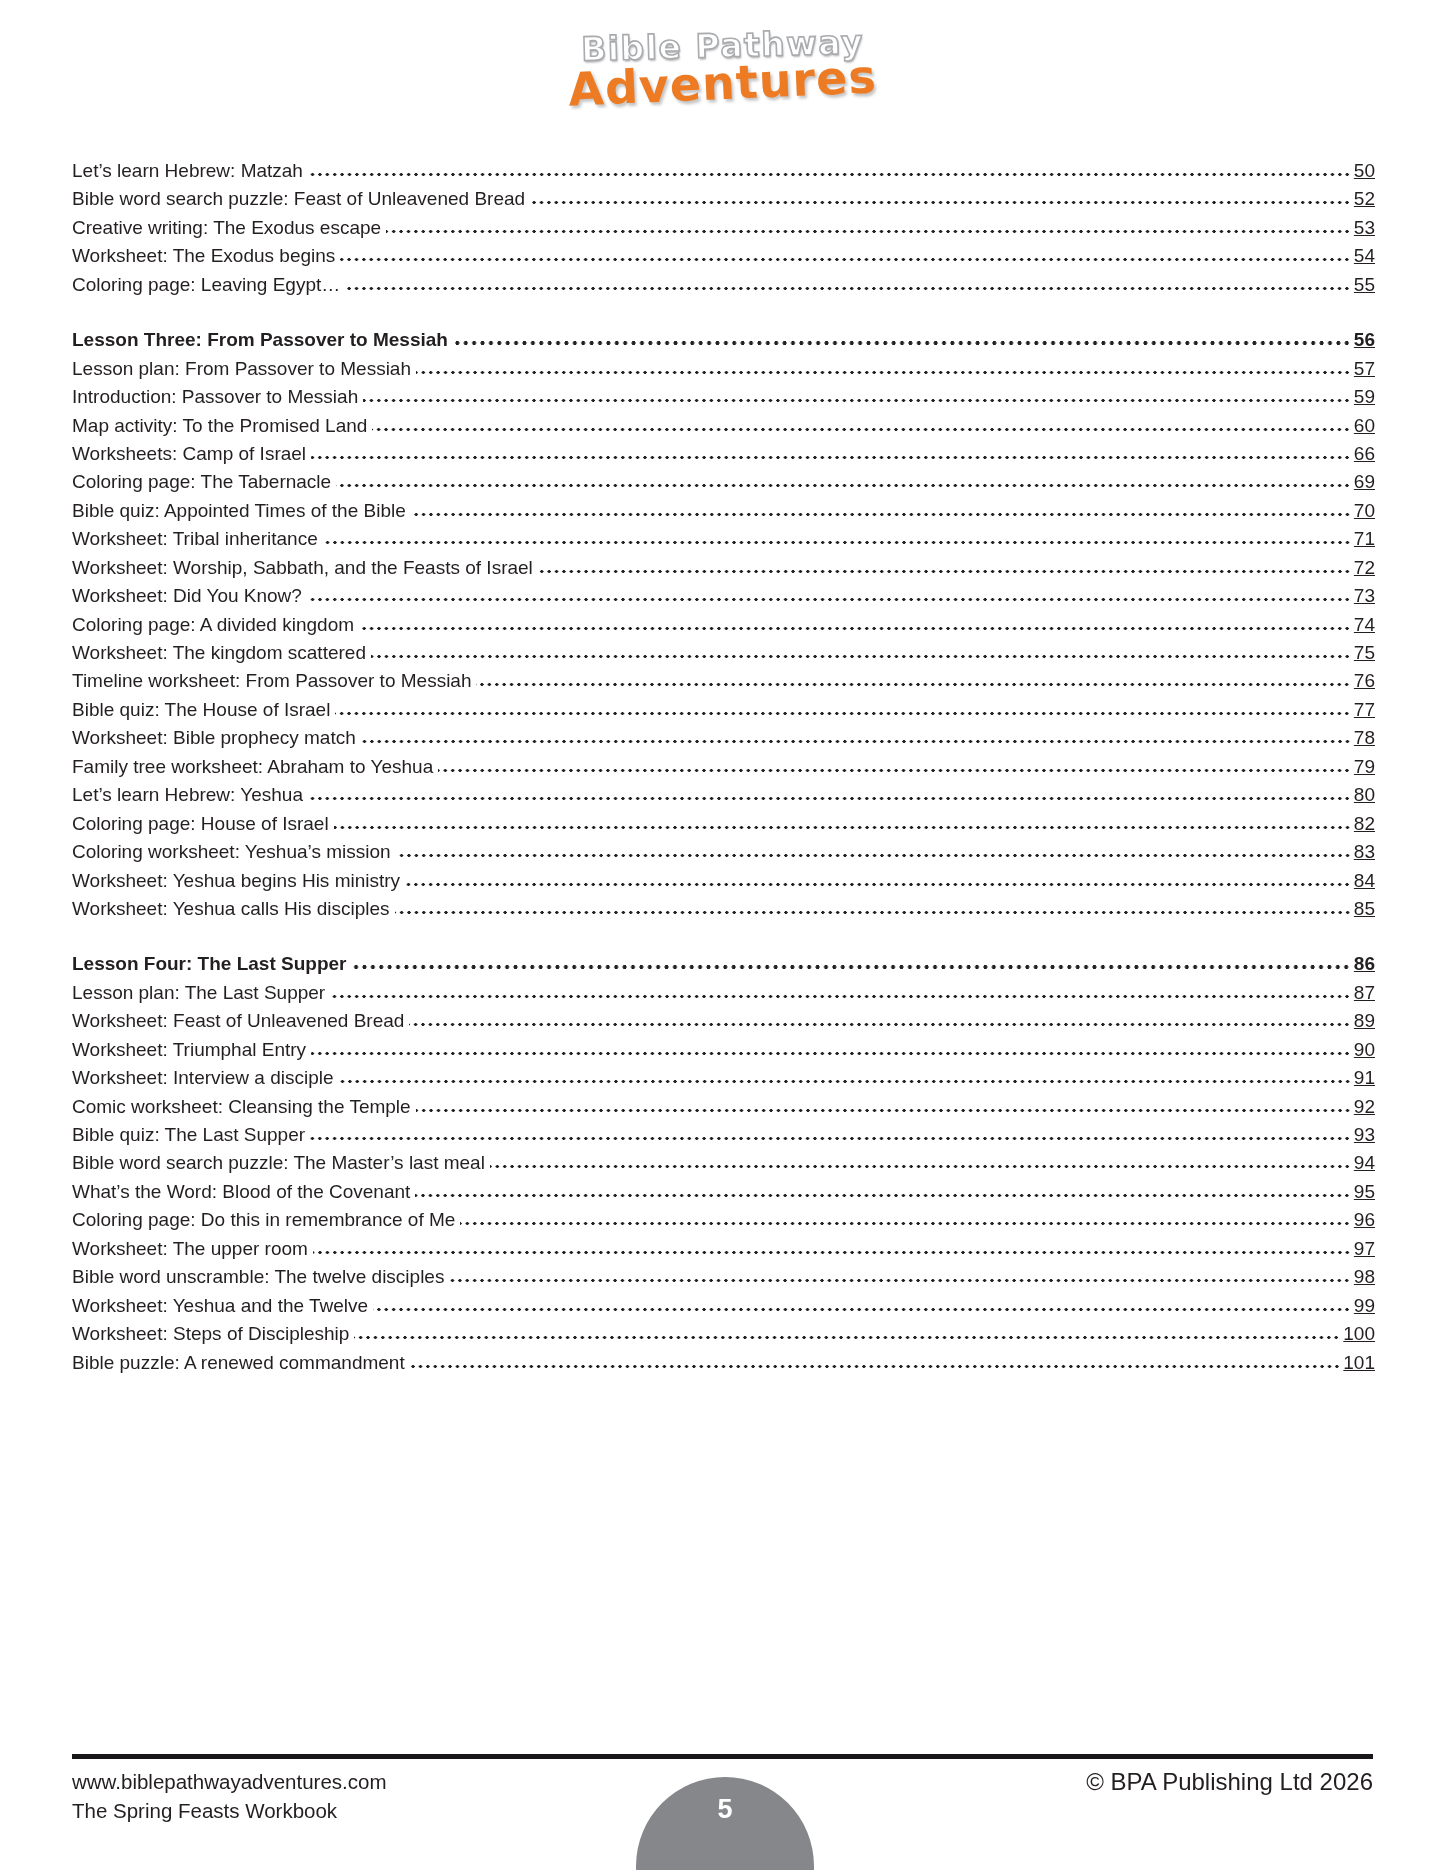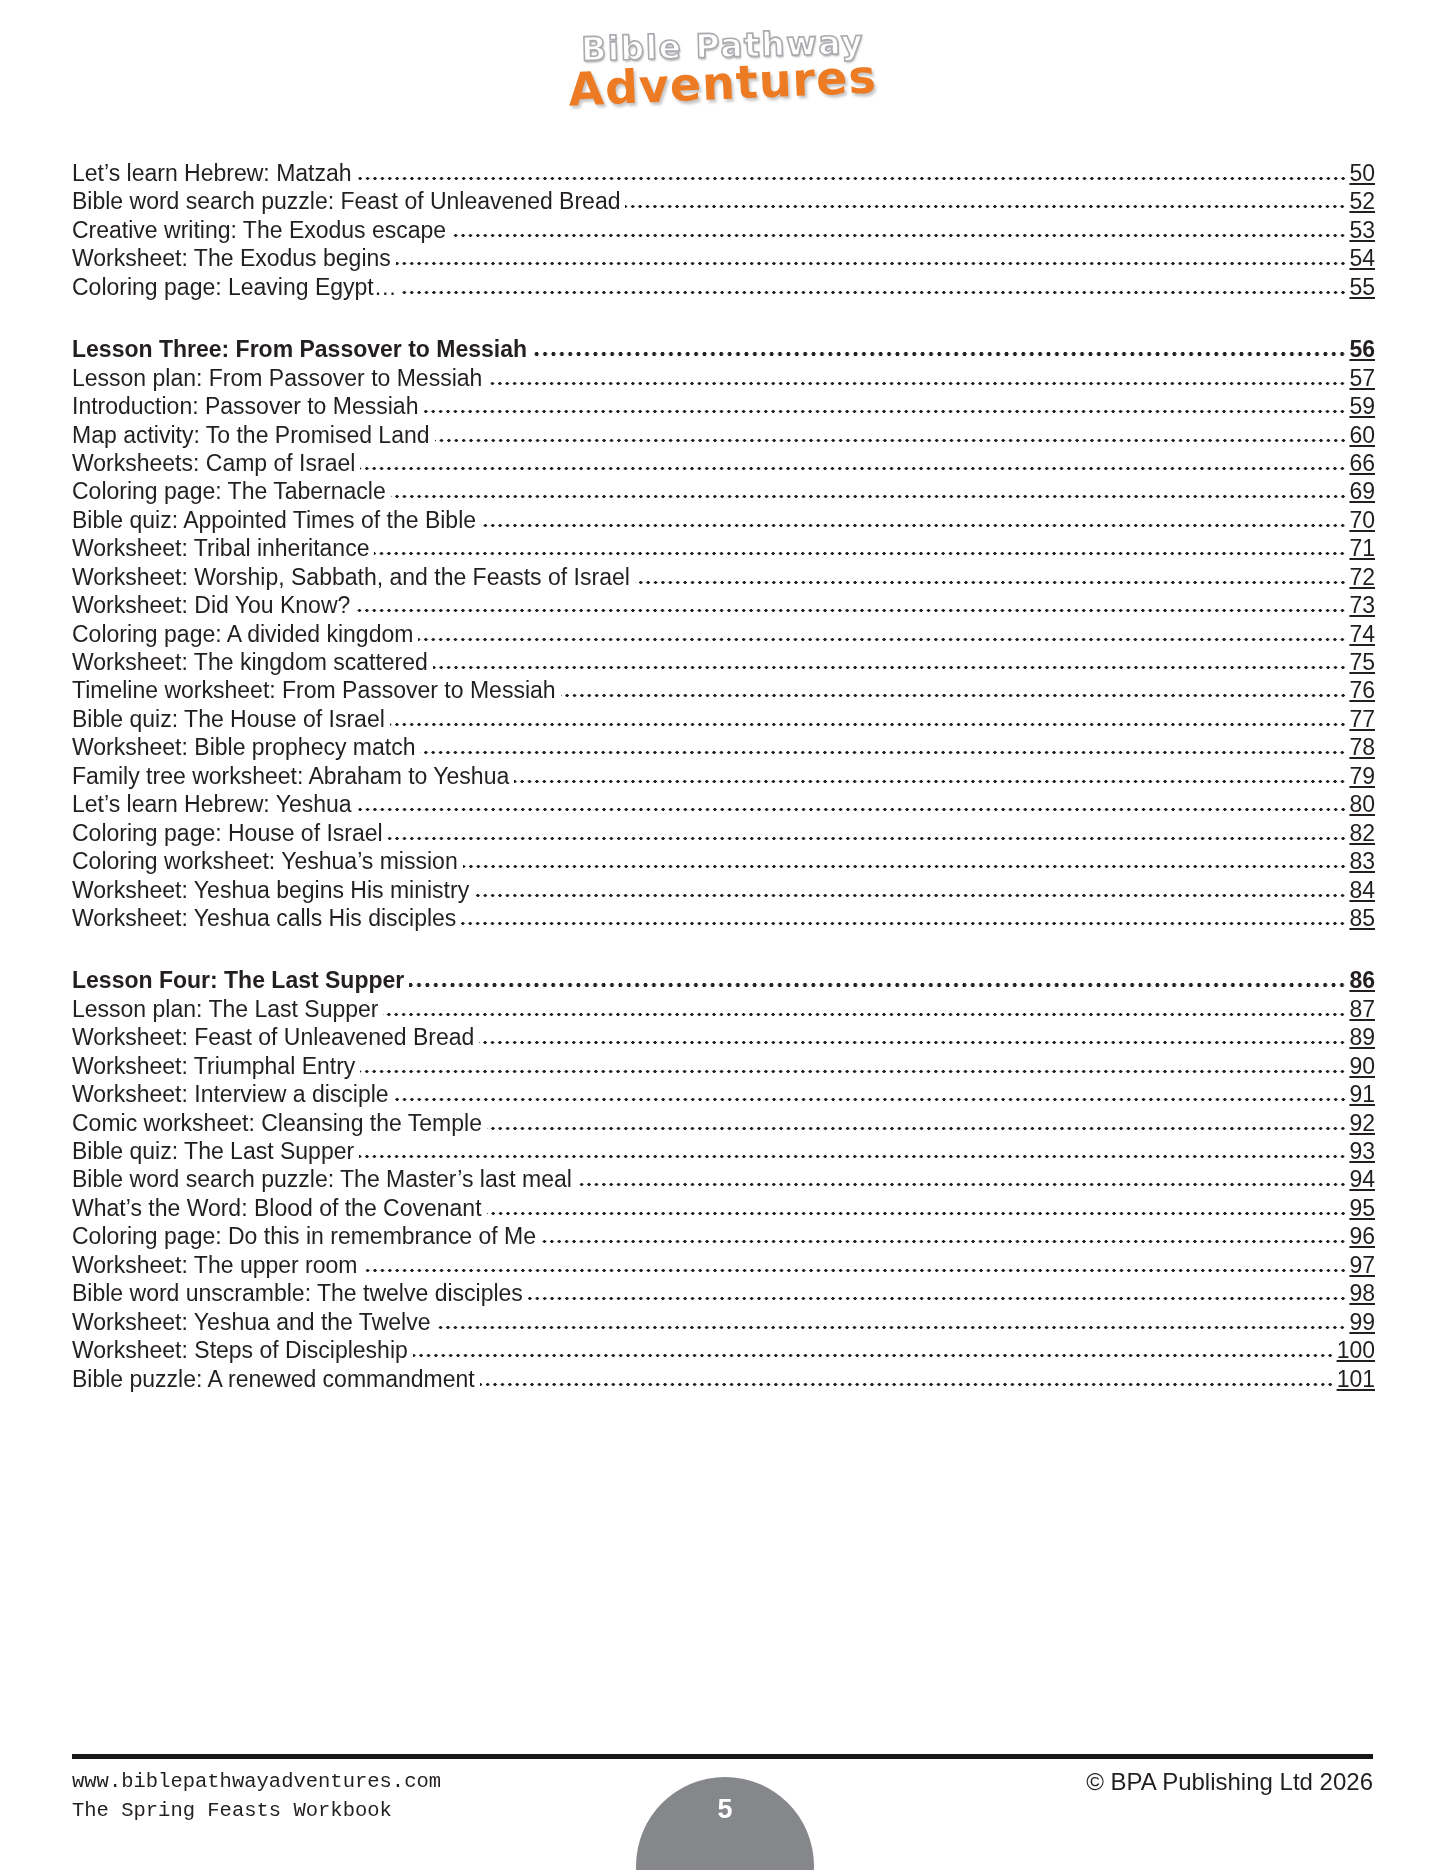--- a/index.html
+++ b/index.html
@@ -20,38 +20,38 @@
   }
   .logo-bottom {
     font-family:"DejaVu Sans", sans-serif; font-weight:700; font-size:46px;
     letter-spacing:1px; color:#ec7b23;
     text-shadow:2px 3px 3px rgba(110,110,110,0.40);
     margin-top:-9px; transform:rotate(-2.5deg);
   }
 
   
   .toc { position:absolute; left:72px; right:70px; top:160px; }
-  .toc-row { display:flex; align-items:baseline; height:28.45px; font-size:23px; }
-  .toc-row.bold { font-weight:700; margin-top:34px; }
+  .toc-row { display:flex; align-items:baseline; height:28.45px; font-size:19px; }
+  .toc-row.bold { font-weight:700; margin-top:27px; }
   .toc-label { white-space:nowrap; }
   .toc-dots {
     flex:1 1 auto; height:5px; margin-left:5px; margin-right:3px;
     background-image:radial-gradient(circle, #231f20 1.45px, rgba(0,0,0,0) 1.75px);
     background-size:7.4px 5px; background-position:right bottom; background-repeat:repeat-x;
   }
   .toc-row.bold .toc-dots {
     height:6px;
     background-image:radial-gradient(circle, #231f20 1.8px, rgba(0,0,0,0) 2.1px);
     background-size:8.4px 6px;
   }
   .toc-page { white-space:nowrap;text-decoration:underline; }
 
   
   .footer-rule { position:absolute; left:72px; width:1301px; top:1754px; height:5px; background:#191619; }
-  .footer-left { position:absolute; left:72px; top:1768px; font-size:20.5px; line-height:28.5px;font-family:Liberation Mono, monospace; }
+  .footer-left { position:absolute; left:72px; top:1768px; font-size:20.5px; line-height:28.5px; }
   .footer-copyright { position:absolute; right:72px; top:1768px; font-size:24px; }
   .page-badge {
     position:absolute; top:1777px; left:636px; width:178px; height:178px;
     border-radius:50%; background:#85878b; text-align:center;
   }
   .badge-number { display:block; margin-top:17px; color:#ffffff; font-size:27px; font-weight:700; }
 </style>
 </head>
 <body>
 

